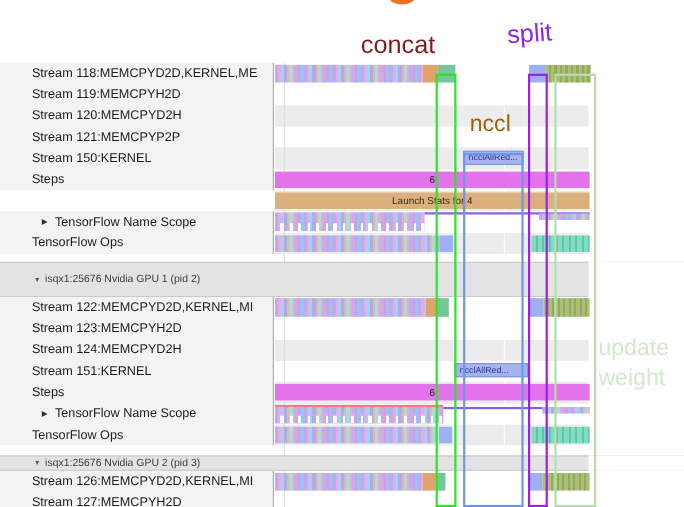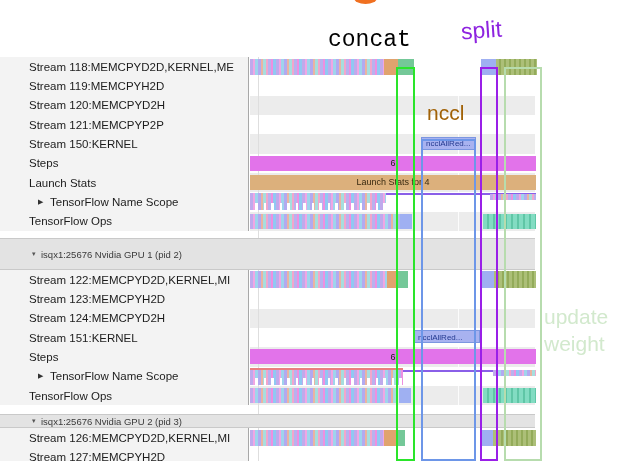--- a/index.html
+++ b/index.html
@@ -52,21 +52,21 @@
   #weight-label{left:544px;top:303px;font-size:21px;line-height:27px;}
   #orange-arc{position:absolute;left:354px;top:-8px;width:23px;height:12px;border-radius:50%;
     background:#f07020;z-index:6;}
 </style>
 </head>
 <body>
 
 <div id="screen">
   <div id="orange-arc"></div>
 
-  <div class="ovtext" id="concat-label" style="color: #000000; font-family: Liberation Mono, monospace;">concat</div>
+  <div class="ovtext" id="concat-label" style="color: #7f1d1d;">concat</div>
   <div class="ovtext" id="split-label" style="color: rgb(142, 36, 224);">split</div>
   <div class="ovtext" id="nccl-label" style="color: #a16207;">nccl</div>
   <div class="ovtext" id="weight-label" style="color: rgb(210, 233, 205);">
     <div>update</div>
     <div>weight</div>
   </div>
 
   <div id="rows">
       <div class="row stream" style="height: 19.33px;">
         <div class="labelcell">
@@ -112,23 +112,20 @@
         <div class="labelcell">
           <span class="labeltext">Steps</span>
         </div>
         <div class="trackcell">
           <div class="it" style="top: 2px; height: 15px; left: 0px; width: 286px; background: rgb(226, 115, 234);">
             <span class="barlabel" style="color: rgb(34, 34, 34);">6</span>
           </div>
         </div>
       </div>
       <div class="row stream shaded" style="height: 19.33px;">
-        <div class="labelcell">
-          <span class="labeltext">Launch Stats</span>
-        </div>
         <div class="trackcell">
           <div class="it" style="top: 2px; height: 15px; left: 0px; width: 286px; background: rgb(220, 176, 124);">
             <span class="barlabel">Launch Stats for 4</span>
           </div>
         </div>
       </div>
       <div class="row ns" style="height: 19.33px;">
         <div class="labelcell">
           <span class="tri" style="left: 38px;">▶</span>
           <span class="labeltext">TensorFlow Name Scope</span>

